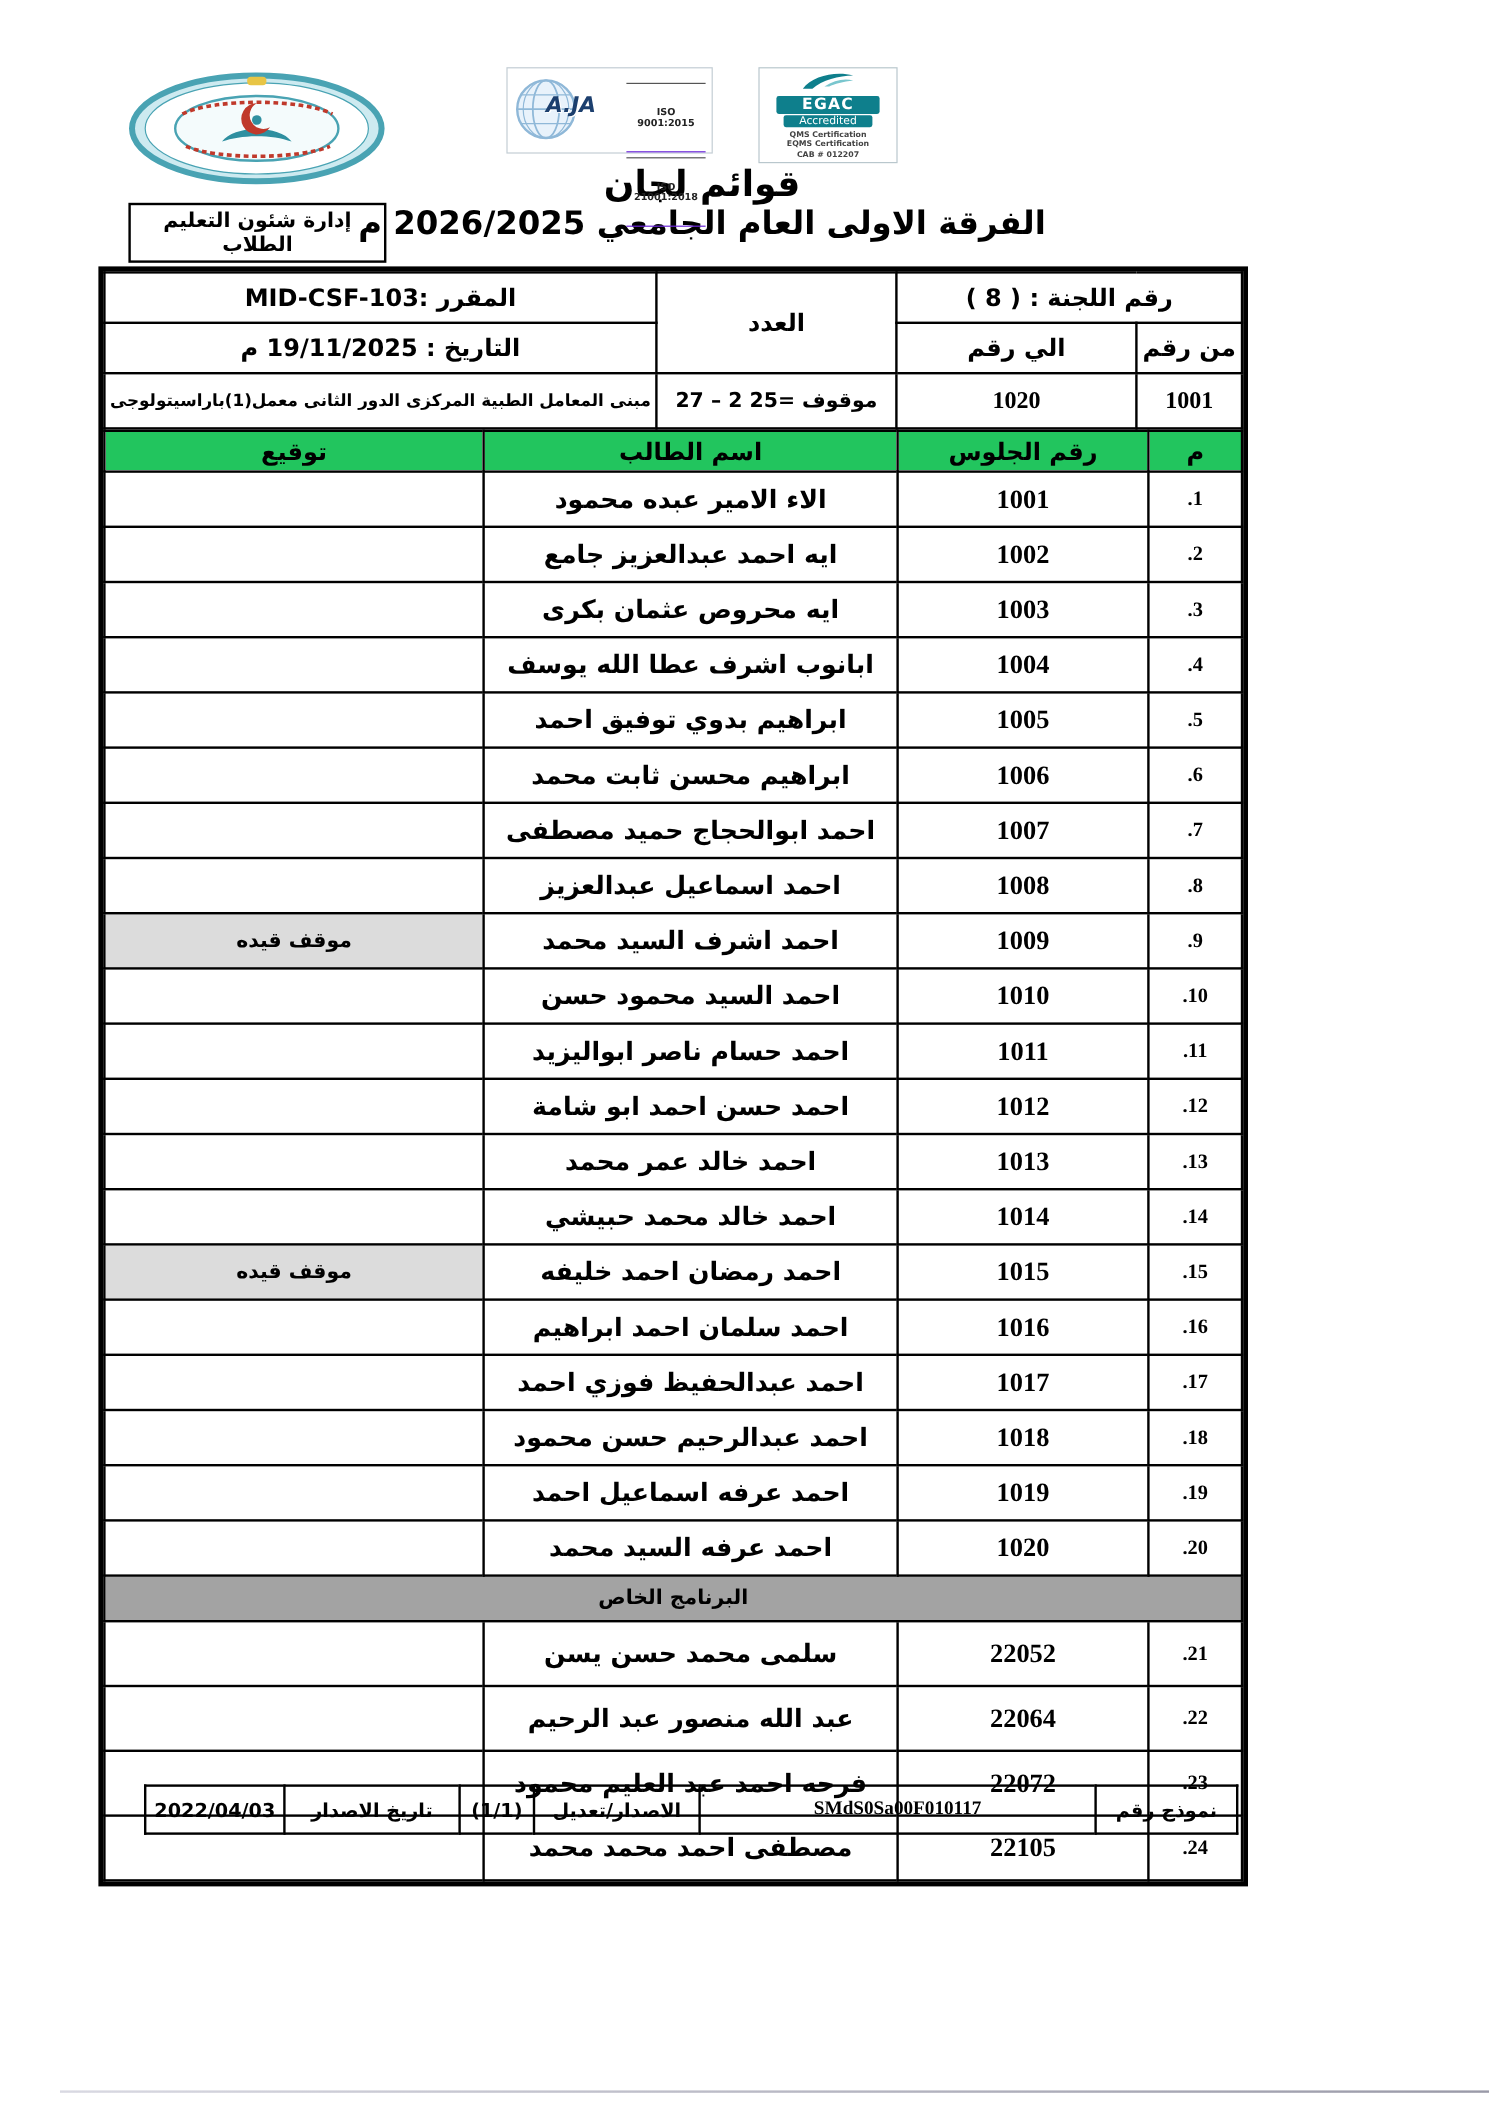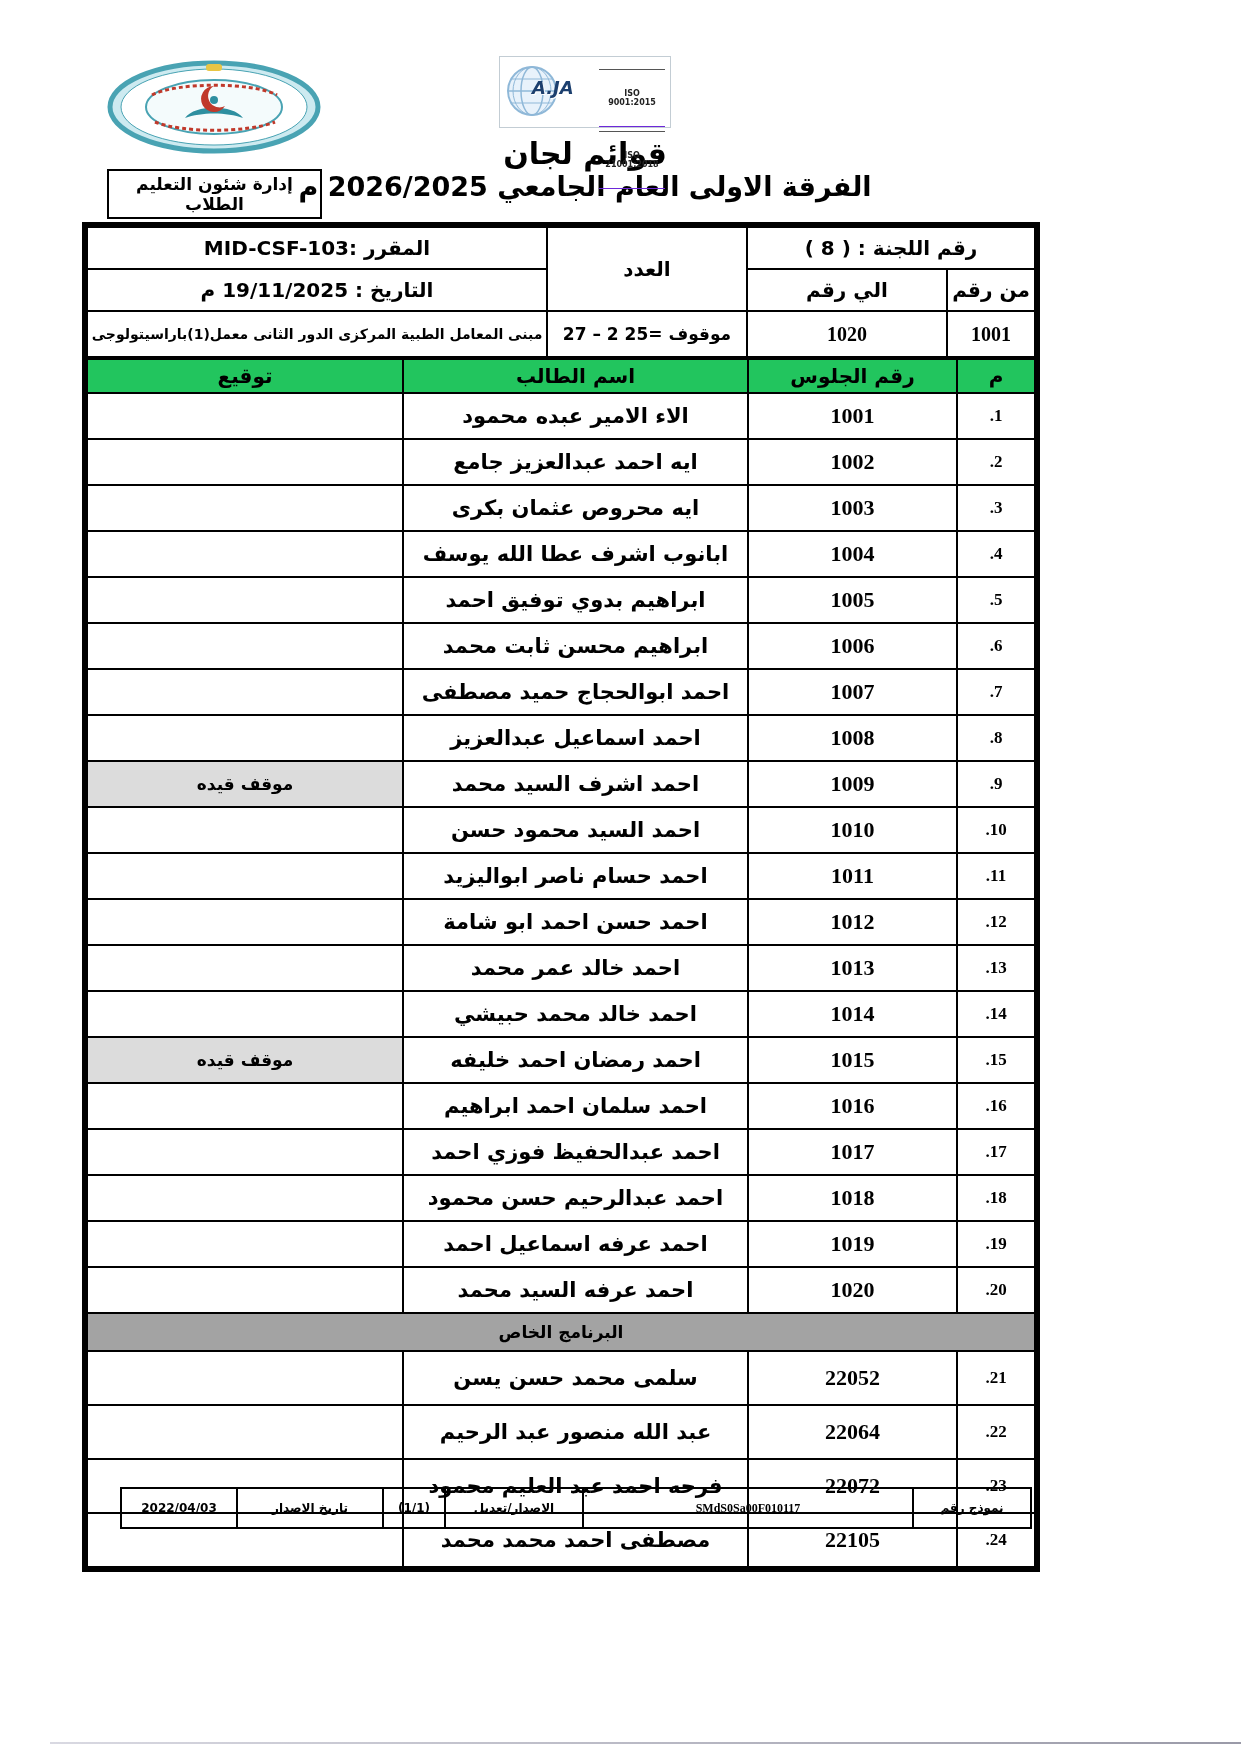--- a/index.html
+++ b/index.html
@@ -49,21 +49,21 @@
   .c-seat{font-family:"Liberation Serif","DejaVu Serif",serif;font-size:22px;}
   .c-name{font-size:21px;}
   .c-sig{font-size:17px;}
   .r-std td{height:42px;}
   .r-sp td{height:50px;}
   .suspended{background:#dcdcdc;}
   .special-label{background:#a3a3a3;font-size:17px;height:34px;}
 
   
   .footer-wrap{position:absolute;top:1487px;left:38px;width:912px;}
-  .footer-table td{font-size:12px;height:34px;padding:2px 6px;}
+  .footer-table td{font-size:16px;height:34px;padding:2px 6px;}
   .code-cell{direction:ltr;font-family:"Liberation Serif","DejaVu Serif",serif;font-size:17px;}
 
   .scan-line{position:absolute;left:50px;right:0;top:1742px;height:2px;
              background:linear-gradient(90deg,#d9d9e2,#9a9aa8);}
 </style>
 </head>
 <body>
 
 <div class="container">
 
@@ -79,20 +79,31 @@
         <path d="M78 58 C88 44 126 44 136 58 C120 52 94 52 78 58 Z" fill="#2e8fa0"></path>
         <path d="M107 26 a13 13 0 1 0 11 20 a10 10 0 1 1 -11 -20 Z" fill="#c0392b"></path>
         <circle cx="107" cy="40" r="4" fill="#2e8fa0"></circle>
         <rect x="99" y="4" width="16" height="7" rx="3" fill="#e8c545"></rect>
       </svg>
       <div class="admin-box">إدارة شئون التعليم الطلاب</div>
     </div>
 
     <div class="center-block">
       <div class="accred-row">
+        <div class="egac-box">
+          <svg width="46" height="16" viewBox="0 0 46 16">
+            <path d="M2 15 C10 4 30 0 44 4 C32 4 18 8 10 15 Z" fill="#0e7f8c"></path>
+            <path d="M20 13 C28 8 36 6 44 8 C36 9 28 11 24 13 Z" fill="#79c6ce"></path>
+          </svg>
+          <div class="egac-name">EGAC</div>
+          <div class="egac-sub">Accredited</div>
+          <div class="egac-line">QMS Certification</div>
+          <div class="egac-line">EQMS Certification</div>
+          <div class="egac-line">CAB # 012207</div>
+        </div>
         <div class="aja-box">
           <svg class="aja-globe" width="52" height="52" viewBox="0 0 52 52">
             <circle cx="26" cy="26" r="24" fill="#e8f2fb" stroke="#8fb8d8" stroke-width="2"></circle>
             <ellipse cx="26" cy="26" rx="11" ry="24" fill="none" stroke="#8fb8d8" stroke-width="1.5"></ellipse>
             <ellipse cx="26" cy="26" rx="19" ry="24" fill="none" stroke="#8fb8d8" stroke-width="1"></ellipse>
             <line x1="2" y1="26" x2="50" y2="26" stroke="#8fb8d8" stroke-width="1.5"></line>
             <line x1="5" y1="14" x2="47" y2="14" stroke="#8fb8d8" stroke-width="1"></line>
             <line x1="5" y1="38" x2="47" y2="38" stroke="#8fb8d8" stroke-width="1"></line>
           </svg>
           <div class="aja-name">A.JA</div>

